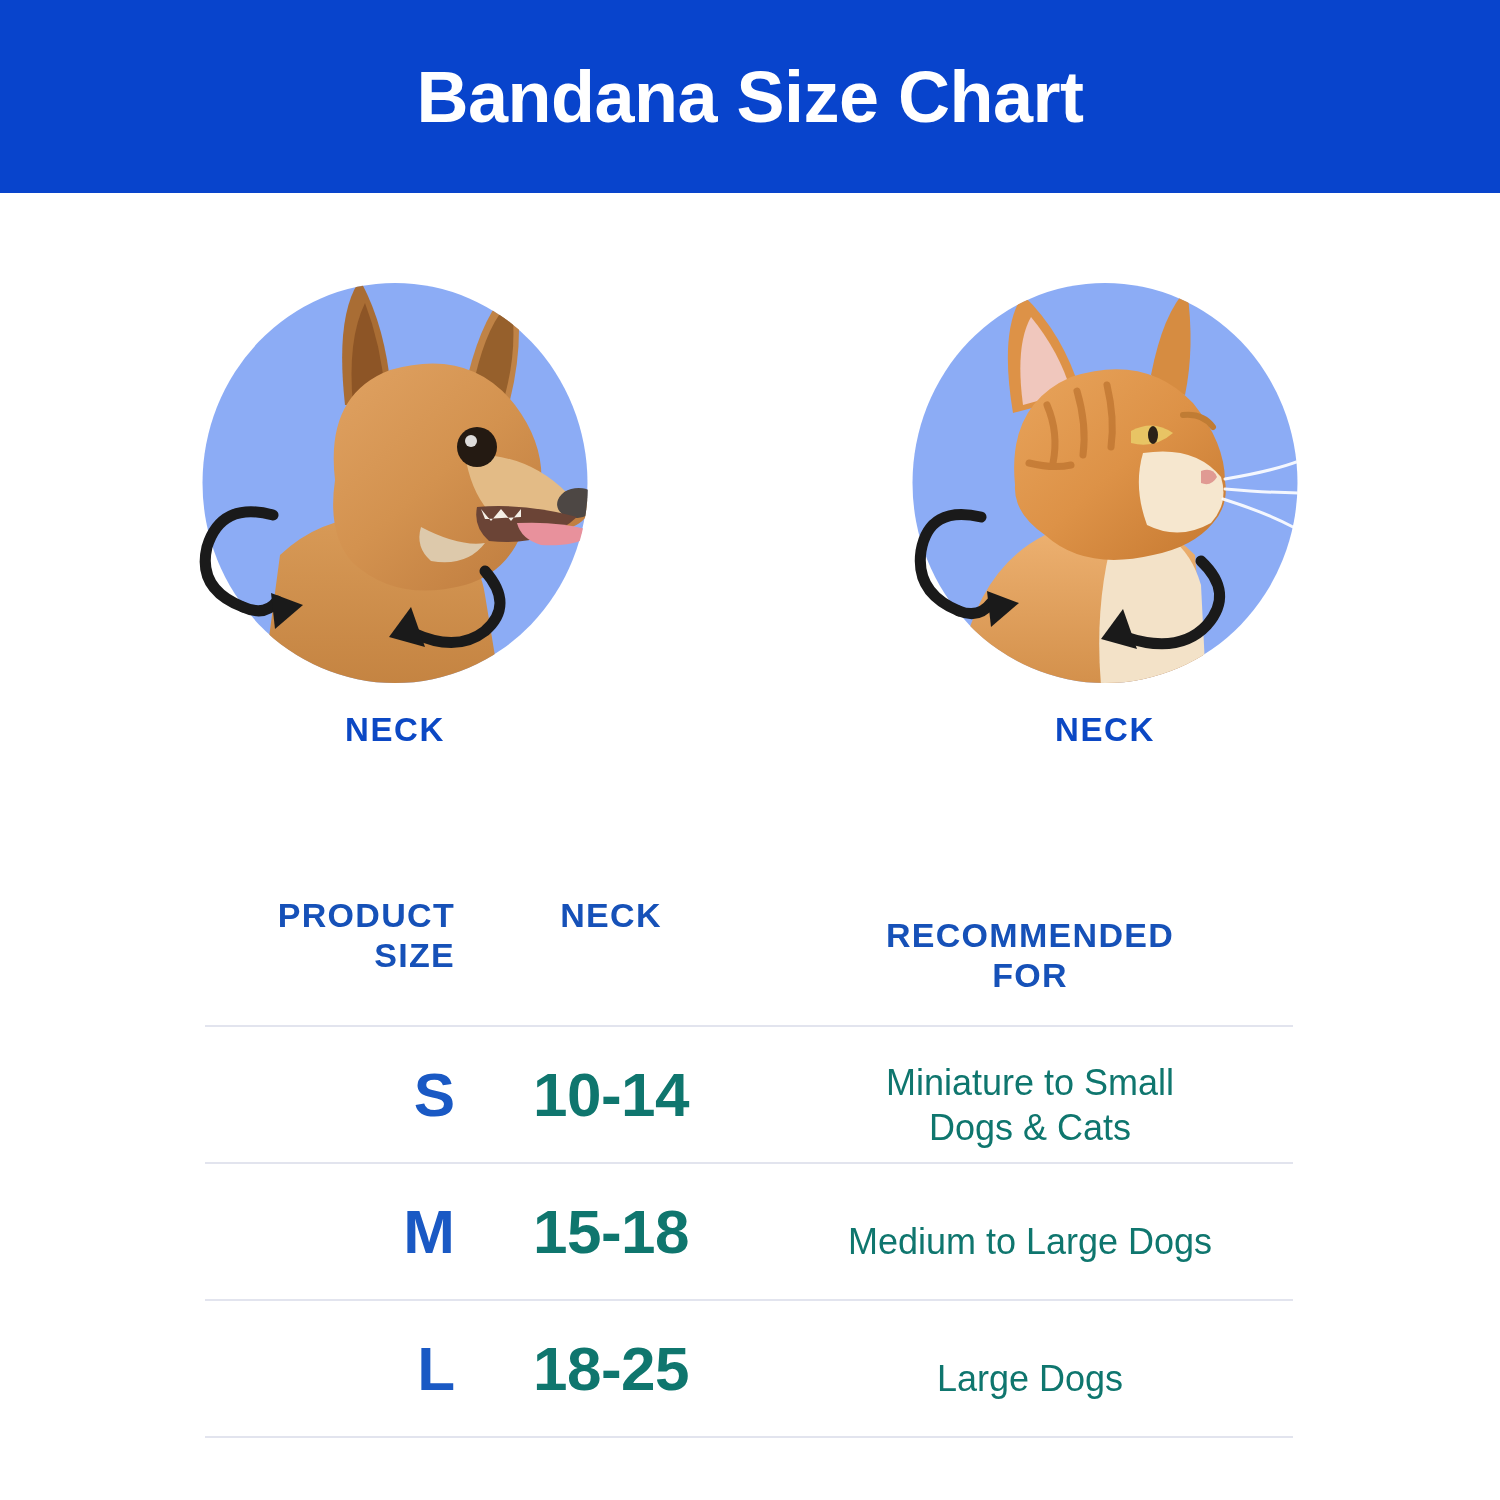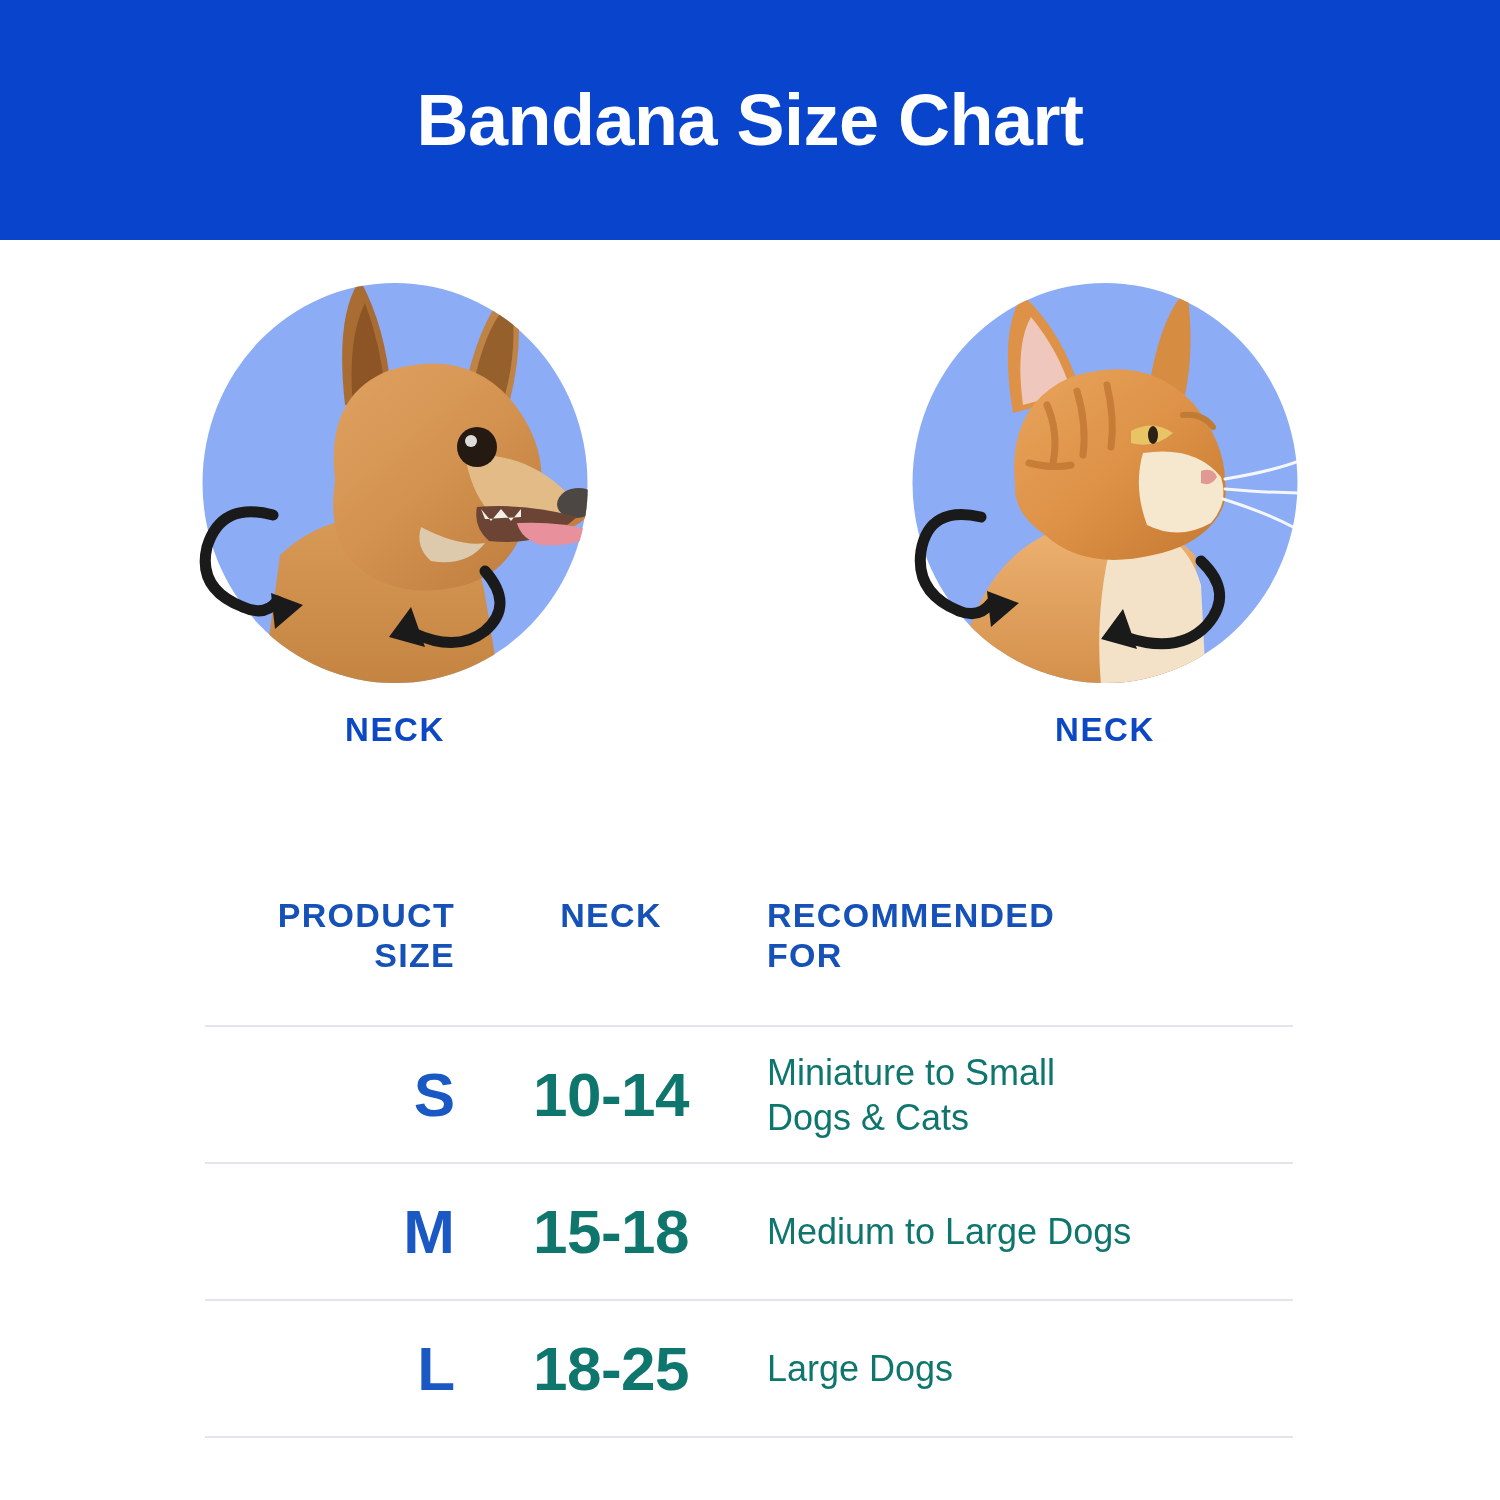--- a/index.html
+++ b/index.html
@@ -19,21 +19,21 @@
     height: 1500px;
     background: #ffffff;
   }
 
   
   .header-band {
     position: absolute;
     left: 0;
     top: 0;
     width: 1500px;
-    height: 240px;
+    height: 193px;
     background: #0844cc;
     display: flex;
     align-items: center;
     justify-content: center;
   }
   .header-title {
     color: #ffffff;
     font-size: 72px;
     font-weight: 700;
     letter-spacing: -0.5px;
@@ -109,21 +109,21 @@
   .tbody-row {
     height: 137px;
     border-top: 2px solid #e2e4ee;
   }
   .table-foot-rule {
     border-top: 2px solid #e2e4ee;
     height: 0;
   }
   .col-size   { width: 250px; text-align: right; }
   .col-neck   { width: 312px; text-align: center; }
-  .col-rec    { width: 526px; text-align: left; }
+  .col-rec    { width: 526px; text-align: center; margin-top: 20px; }
 
   .th-text {
     color: #1651b8;
     font-size: 34px;
     font-weight: 700;
     letter-spacing: 1.3px;
     line-height: 1.18;
   }
   .th-sub {
     display: block;

